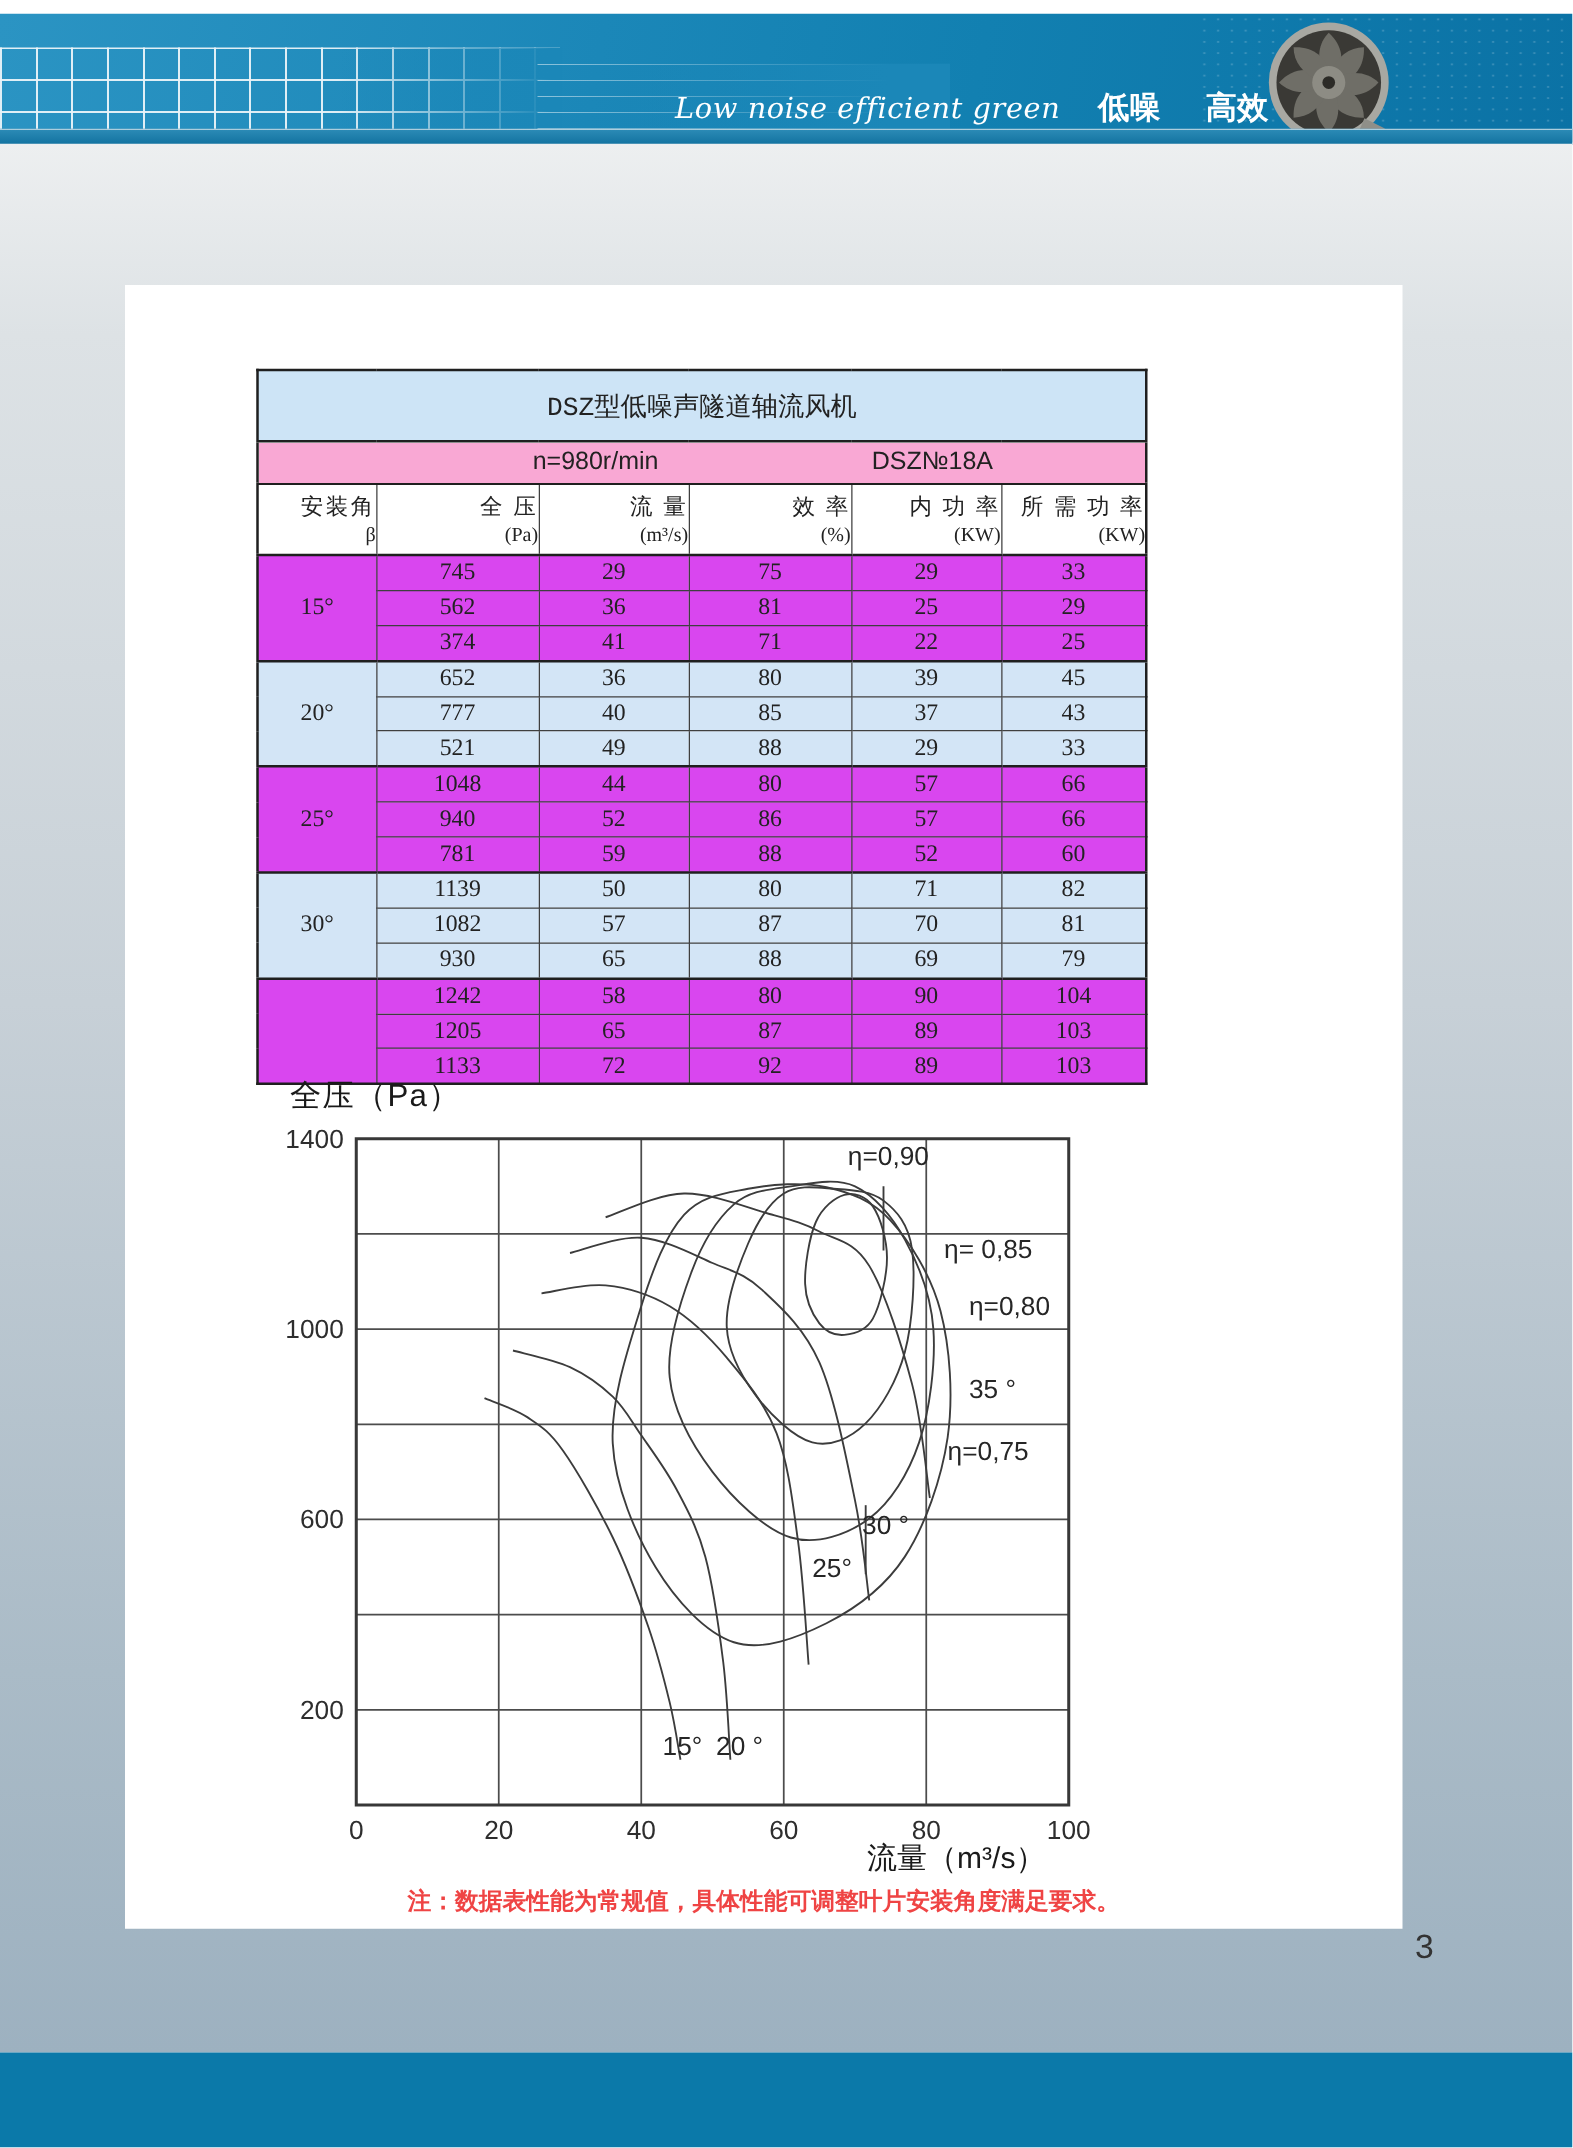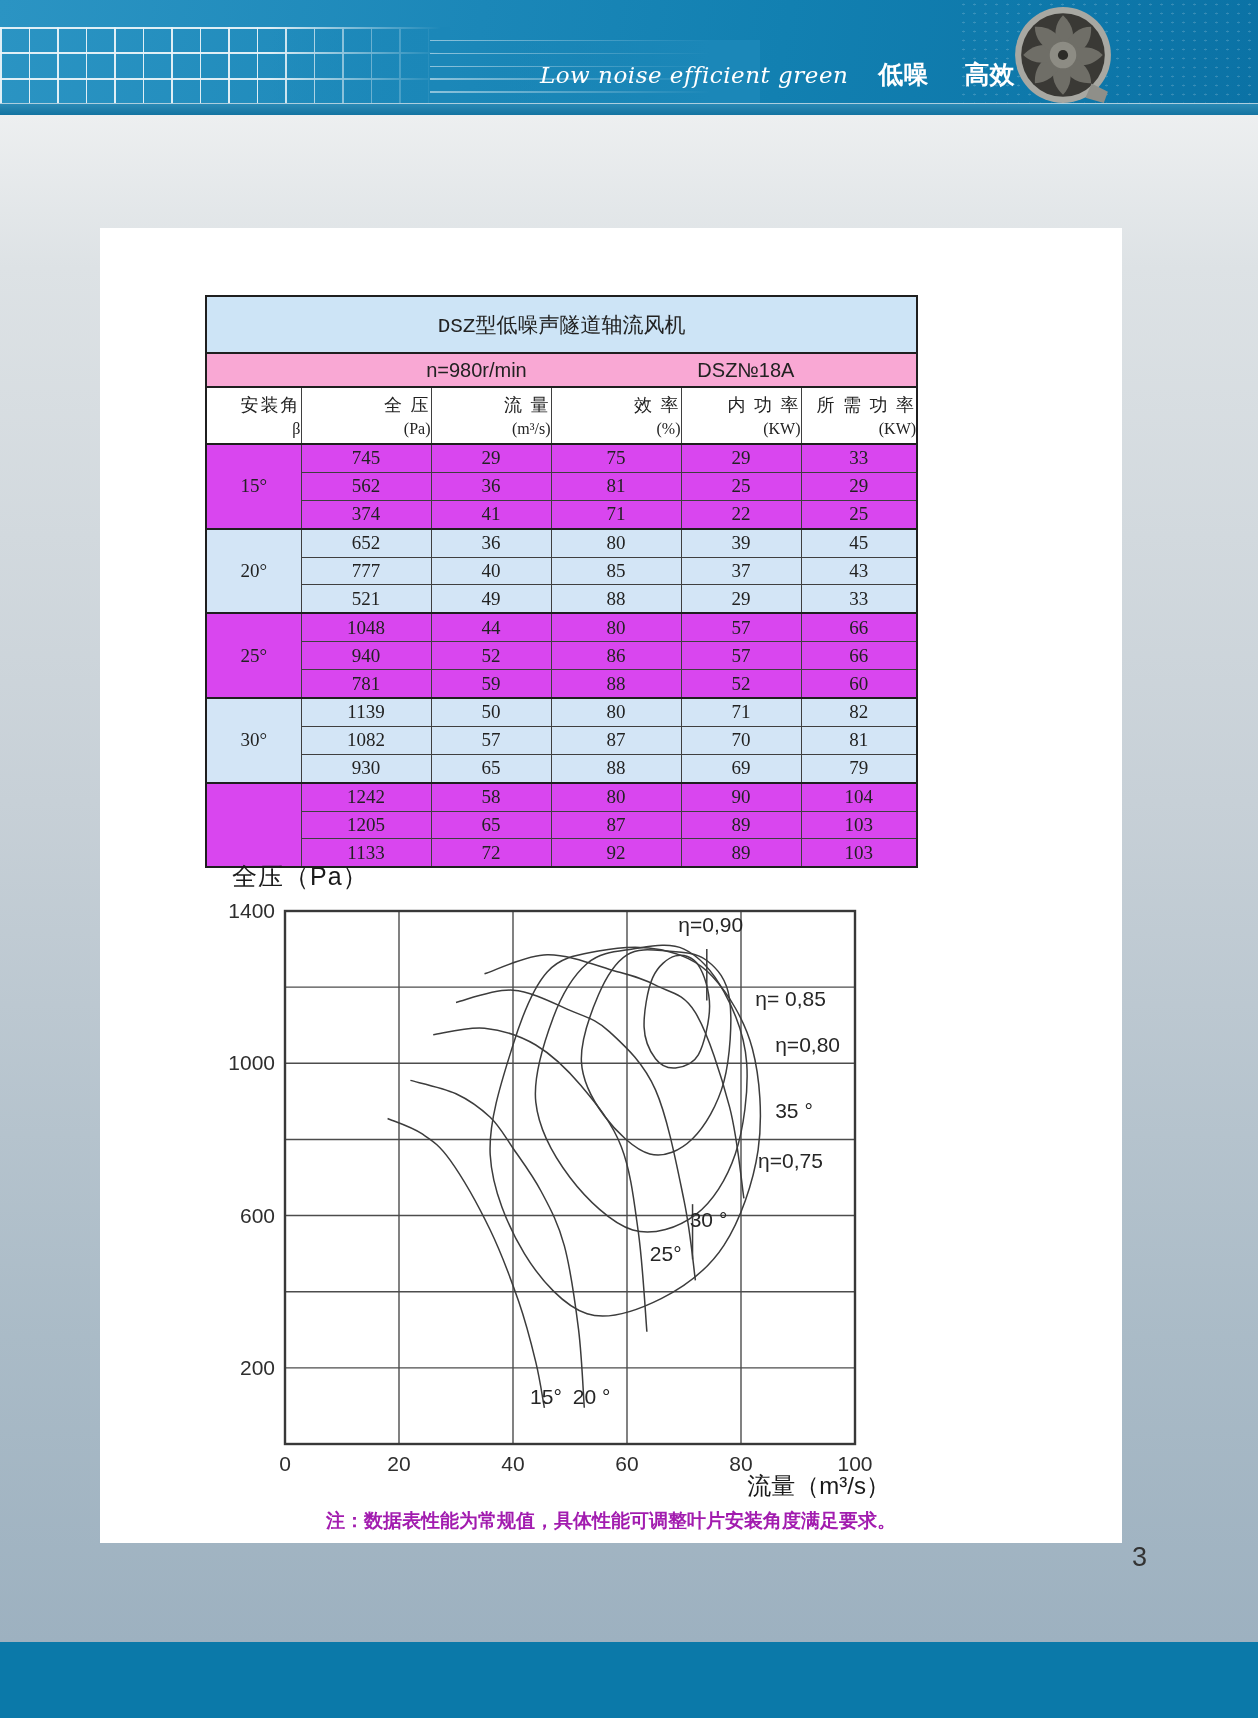--- a/index.html
+++ b/index.html
@@ -1,20 +1,20 @@
 <!DOCTYPE html>
 <html><head>
 <meta charset="utf-8">
 <style>
   html,body{margin:0;padding:0;background:#fff;}
   .page{position:relative;width:1258px;height:1718px;overflow:hidden;
         font-family:"Liberation Sans",sans-serif;}
 
   
-  .banner{position:absolute;left:0;top:0;width:1258px;height:103px;
+  .banner{position:absolute;left:0;top:11px;width:1258px;height:103px;
           background:linear-gradient(100deg,#2b94c3 0%,#1b87b8 38%,#1280b1 62%,#0b72a5 100%);}
   .banner-strip{position:absolute;left:0;top:103px;width:1258px;height:12px;
           background:linear-gradient(180deg,#2b8ab5,#11719f);border-top:1px solid rgba(255,255,255,.65);}
   .grid-pattern{position:absolute;left:0;top:27px;width:448px;height:77px;opacity:.9;
      background-image:
        repeating-linear-gradient(to right,rgba(255,255,255,.95) 0 1.6px,transparent 1.6px 28.5px),
        repeating-linear-gradient(to bottom,rgba(255,255,255,.95) 0 1.6px,transparent 1.6px 25.5px);}
   .grid-fade{position:absolute;left:270px;top:27px;width:180px;height:77px;
      background:linear-gradient(to right,rgba(27,135,184,0),#1b87b8 95%);}
   .h-lines{position:absolute;left:430px;top:40px;width:330px;height:64px;opacity:.55;
@@ -56,30 +56,30 @@
   .col-unit{font-size:16px;margin-top:3px;}
   tbody.vals td{height:26.9px;font-size:19px;}
   tr.g-green td{background:#d946ef;}
   tr.g-blue td{background:#d3e5f6;}
   tr.group-start td{border-top:2px solid #1f1f1f;}
   td.angle-cell{font-size:20px;}
 
   
   .chart-ylabel{position:absolute;left:132px;top:632px;font-size:25px;color:#1a1a1a;letter-spacing:1px;}
   .chart-svg{position:absolute;left:80px;top:667px;}
-  .chart-xlabel{position:absolute;left:540px;top:1242px;width:250px;text-align:right;
+  .chart-xlabel{position:absolute;left:540px;top:1242px;width:250px;text-align:center;
      font-size:24px;color:#1a1a1a;}
   .grid-l{stroke:#4c4c4c;stroke-width:1.4;}
   .frame-r{fill:none;stroke:#383838;stroke-width:2.4;}
   .curve-p{fill:none;stroke:#3c3c3c;stroke-width:1.5;}
   .tick-t{font-family:"Liberation Sans",sans-serif;font-size:21px;fill:#2e2e2e;}
   .clabel-t{font-family:"Liberation Sans",sans-serif;font-size:21px;fill:#262626;}
 
   .note-line{position:absolute;left:0;top:1280px;width:1022px;text-align:center;
-     font-size:19px;font-weight:700;color:#a21caf;}
+     font-size:19px;font-weight:700;color:#ef4444;}
 
   .page-number{position:absolute;left:1132px;top:1542px;font-size:27px;color:#333;}
 
   .footer-bar{position:absolute;left:0;bottom:0;width:1258px;height:76px;background:#0b79a9;}
 </style>
 </head>
 <body>
 
 <div class="page">
 

